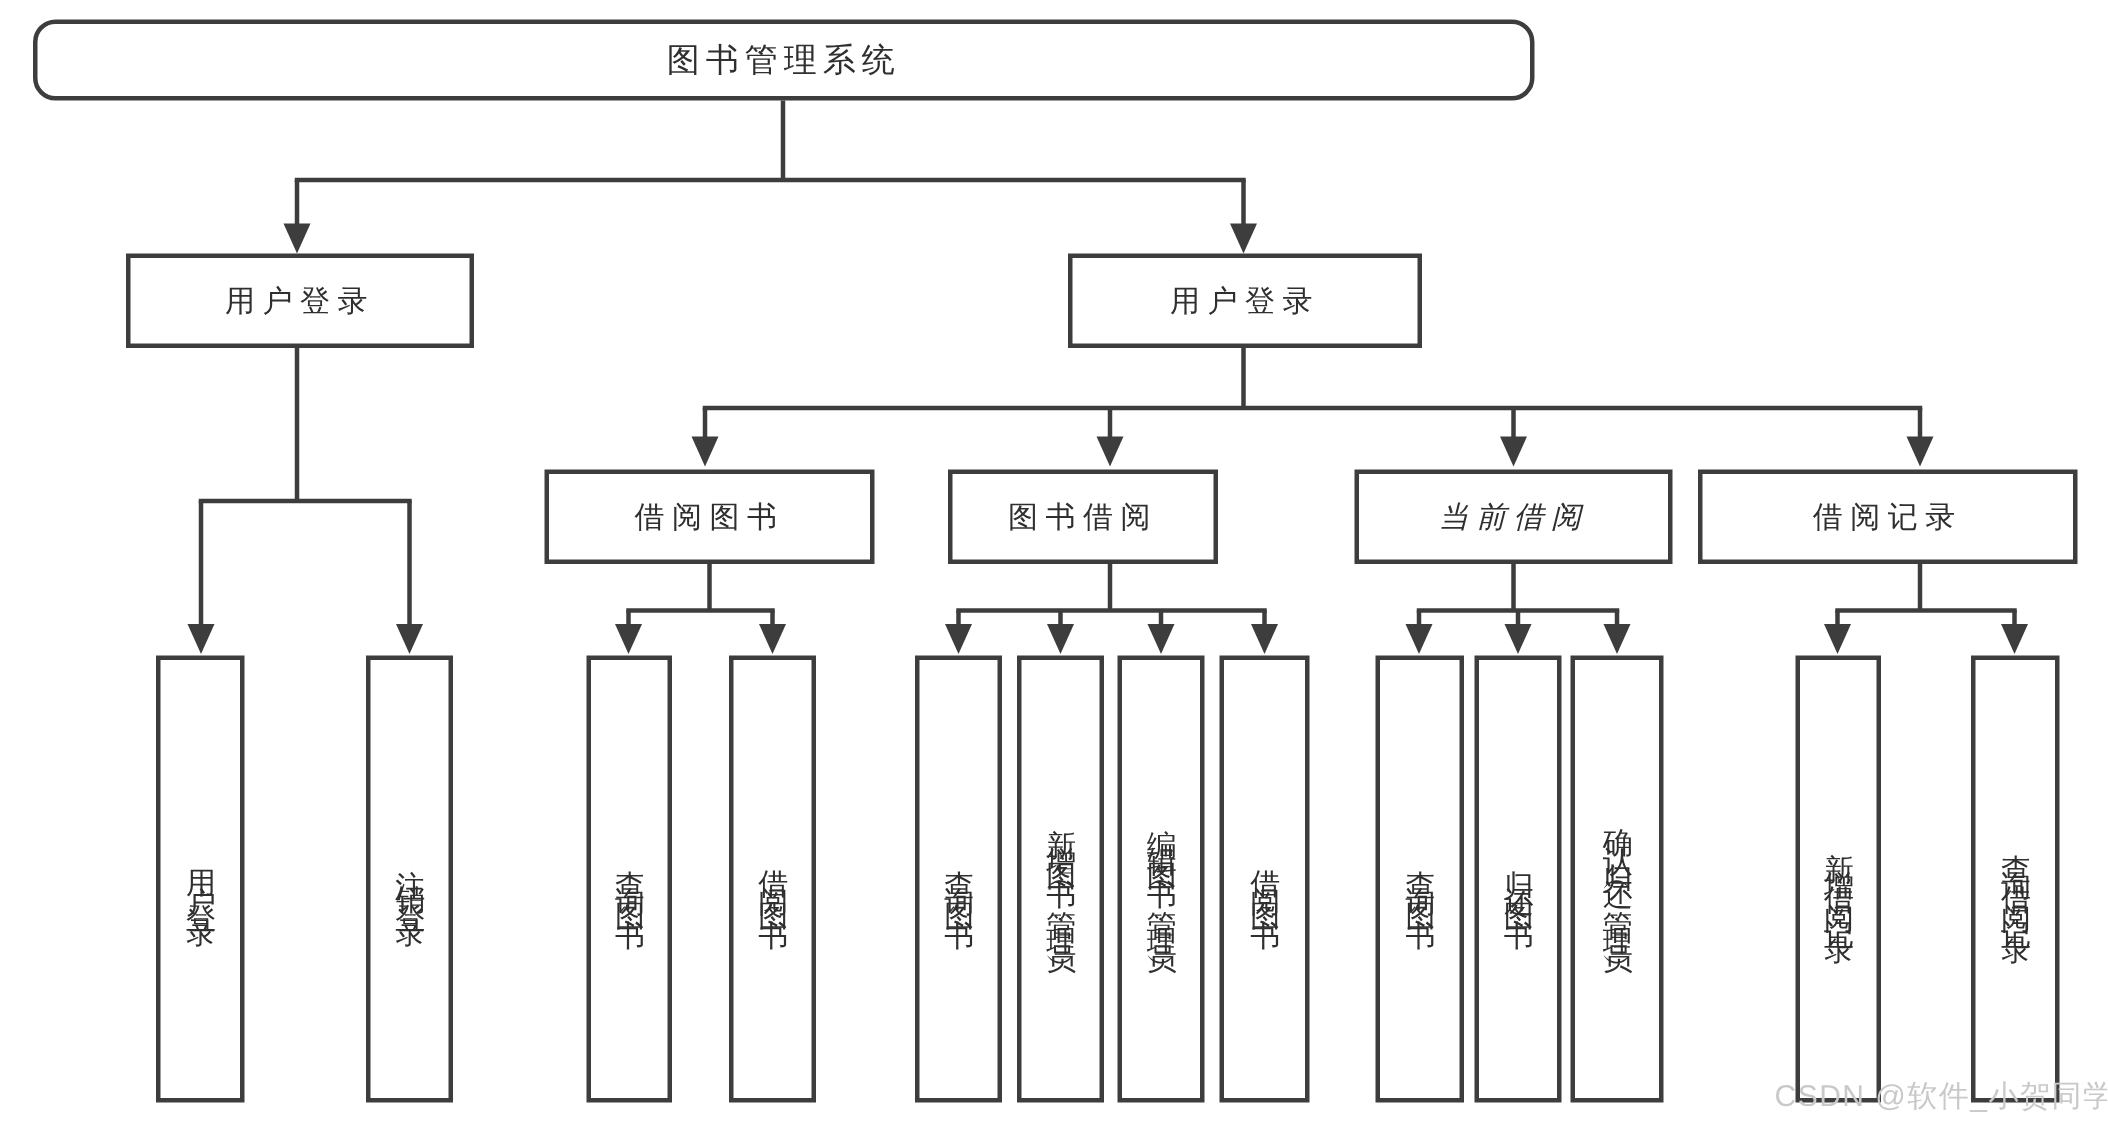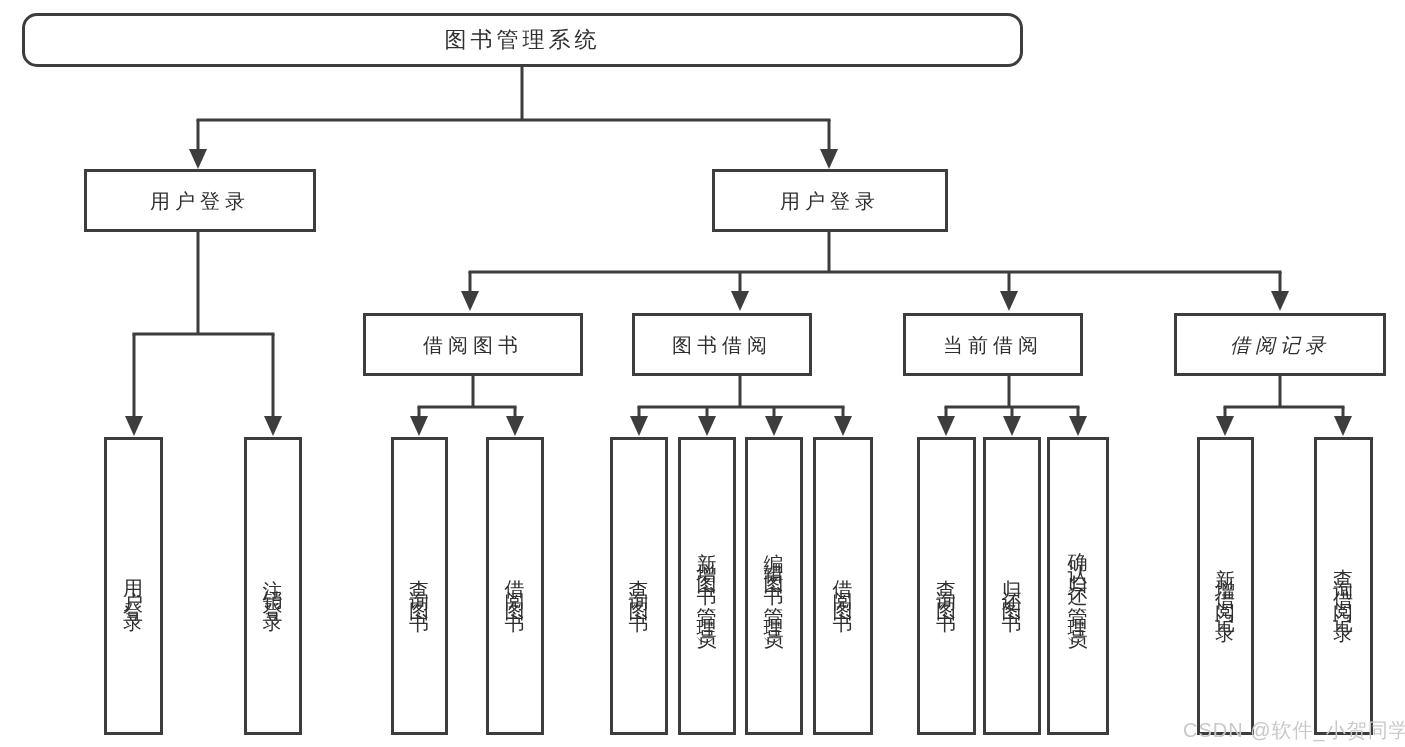--- a/index.html
+++ b/index.html
@@ -135,24 +135,24 @@
   <div class="box hbox" style="left:712px;top:169px;width:236px;height:63px;">
     <span class="lbl">用户登录</span>
   </div>
 
   <div class="box hbox" style="left:363px;top:313px;width:220px;height:63px;">
     <span class="lbl">借阅图书</span>
   </div>
   <div class="box hbox" style="left:632px;top:313px;width:180px;height:63px;">
     <span class="lbl">图书借阅</span>
   </div>
-  <div class="box hbox" style="left:903px;top:313px;width:180px;height:63px;">
+  <div class="box hbox" style="left:903px;top:313px;width:212px;height:63px;font-style:italic;">
     <span class="lbl">当前借阅</span>
   </div>
-  <div class="box hbox" style="left:1174px;top:313px;width:212px;height:63px;font-style:italic;">
+  <div class="box hbox" style="left:1132px;top:313px;width:253px;height:63px;">
     <span class="lbl">借阅记录</span>
   </div>
 
   <div class="box vbox" style="left:104px;top:437px;width:59px;height:298px;">
     <span class="lbl">用户登录</span>
   </div>
   <div class="box vbox" style="left:244px;top:437px;width:58px;height:298px;">
     <span class="lbl">注销登录</span>
   </div>
 

